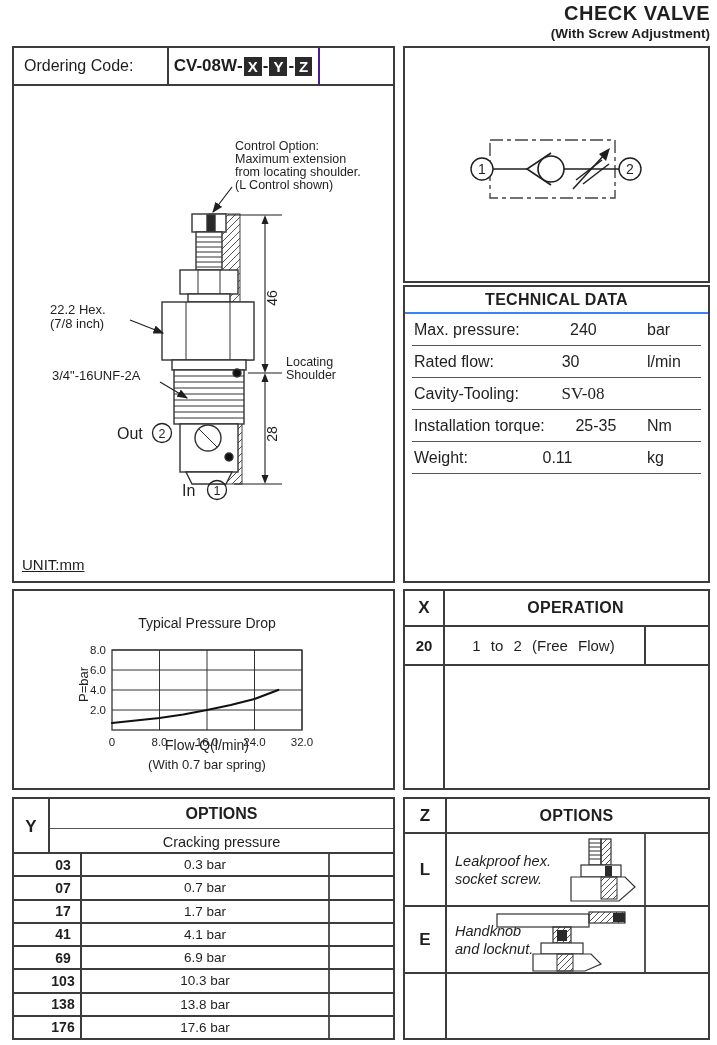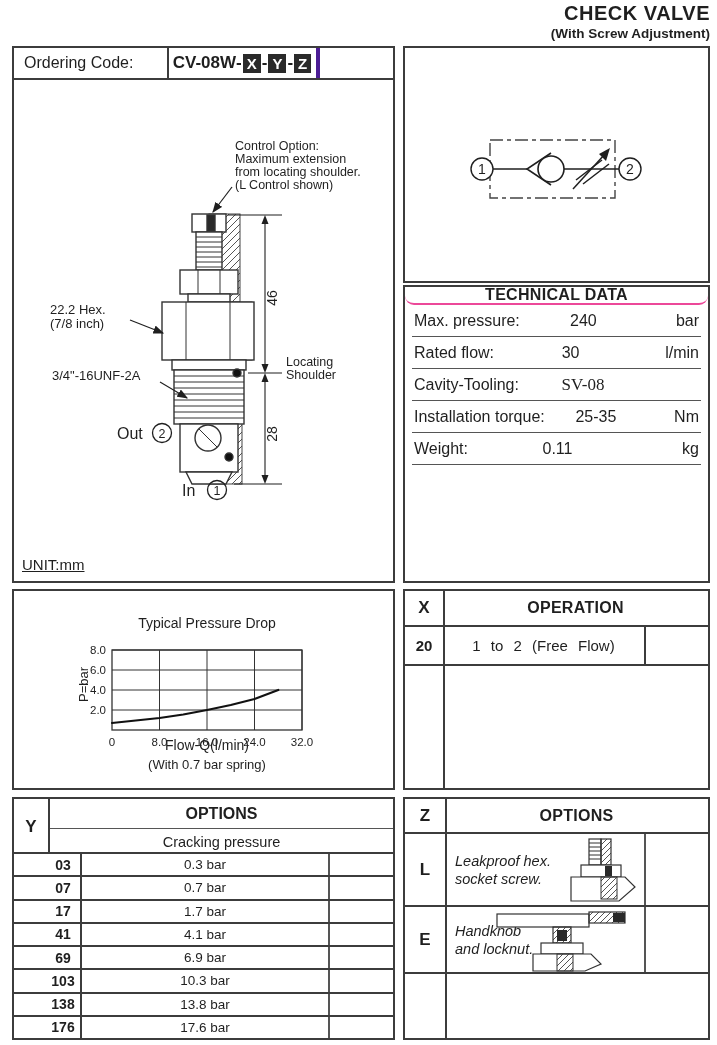--- a/index.html
+++ b/index.html
@@ -8,34 +8,34 @@
   .panel { position:absolute; border:2px solid #3c3c3c; background:#fff; }
   .abs { position:absolute; }
   svg text { font-family:"Liberation Sans", sans-serif; fill:#1f1f1f; }
 
   
   .title-block { position:absolute; top:2px; right:7px; text-align:right; }
   .title-main { font-size:20px; font-weight:700; letter-spacing:.5px; }
   .title-sub { font-size:13.5px; font-weight:700; margin-top:1px; }
 
   
-  .order-header { position:absolute; left:0; top:0; width:100%; height:32px; border-bottom:2px solid #3c3c3c; display:flex; align-items:center; }
+  .order-header { position:absolute; left:0; top:0; width:100%; height:38px; border-bottom:2px solid #3c3c3c; display:flex; align-items:center; }
   .order-label { width:153px; padding-left:10px; font-size:16px; }
-  .order-code-cell { width:153px; height:100%; border-left:2px solid #3c3c3c; border-right:4px solid #4c1d95; display:flex; align-items:center; justify-content:center; font-size:17px; font-weight:700; white-space:nowrap; }
+  .order-code-cell { width:153px; height:100%; border-left:2px solid #3c3c3c; border-right:2px solid #4c1d95; display:flex; align-items:center; justify-content:center; font-size:17px; font-weight:700; white-space:nowrap; }
   .code-box { display:inline-block; background:#2a2a2a; color:#fff; padding:0 4px; margin:0 1px; line-height:19px; font-size:15px; }
 
   .unit-note { position:absolute; left:8px; bottom:8px; font-size:15px;text-decoration:underline; }
 
   
-  .tech-title { height:18px; display:flex; align-items:center; justify-content:center; font-size:16px; font-weight:700; border-bottom:2px solid #ec4899; letter-spacing:.3px;border-radius:12px; }
+  .tech-title { height:27px; display:flex; align-items:center; justify-content:center; font-size:16px; font-weight:700; border-bottom:2px solid #3b82f6; letter-spacing:.3px; }
   .tech-row { position:relative; height:32px; display:flex; align-items:center; padding:0 9px; font-size:16px; }
   .tech-row::after { content:""; position:absolute; left:7px; right:7px; bottom:0; border-bottom:1.6px solid #555; }
   .tech-label { white-space:nowrap; }
   .tech-value { flex:1; text-align:center; }
-  .tech-unit  { width:52px; text-align:right; }
+  .tech-unit  { width:52px; text-align:left; }
   .tech-row:nth-child(4) .tech-value { font-family:"Liberation Serif", serif; font-size:17px; }
 
   
   .chart-title { position:absolute; left:98px; top:24px; width:190px; text-align:center; font-size:14px; }
   .chart-ylabel { position:absolute; left:52px; top:86px; font-size:13px; transform:rotate(-90deg); transform-origin:center; }
   .chart-xlabel { position:absolute; left:98px; top:146px; width:190px; text-align:center; font-size:14px; }
   .chart-xnote  { position:absolute; left:68px; top:166px; width:250px; text-align:center; font-size:13px; }
 
   
   .tbl-left-divider { position:absolute; top:0; bottom:0; width:2px; background:#3c3c3c; }

